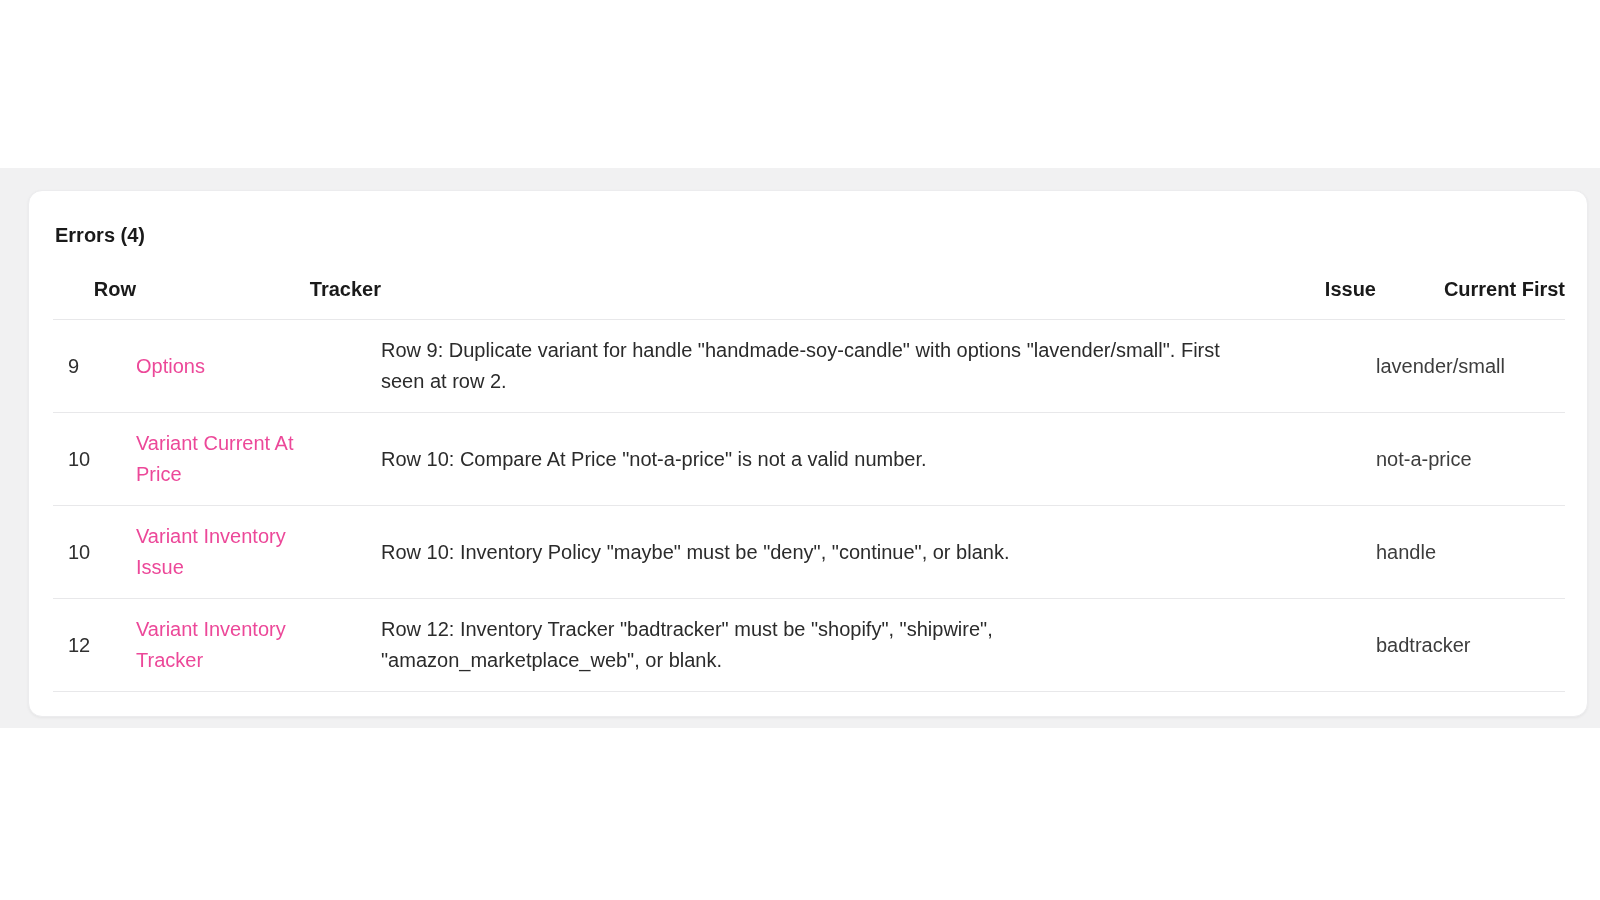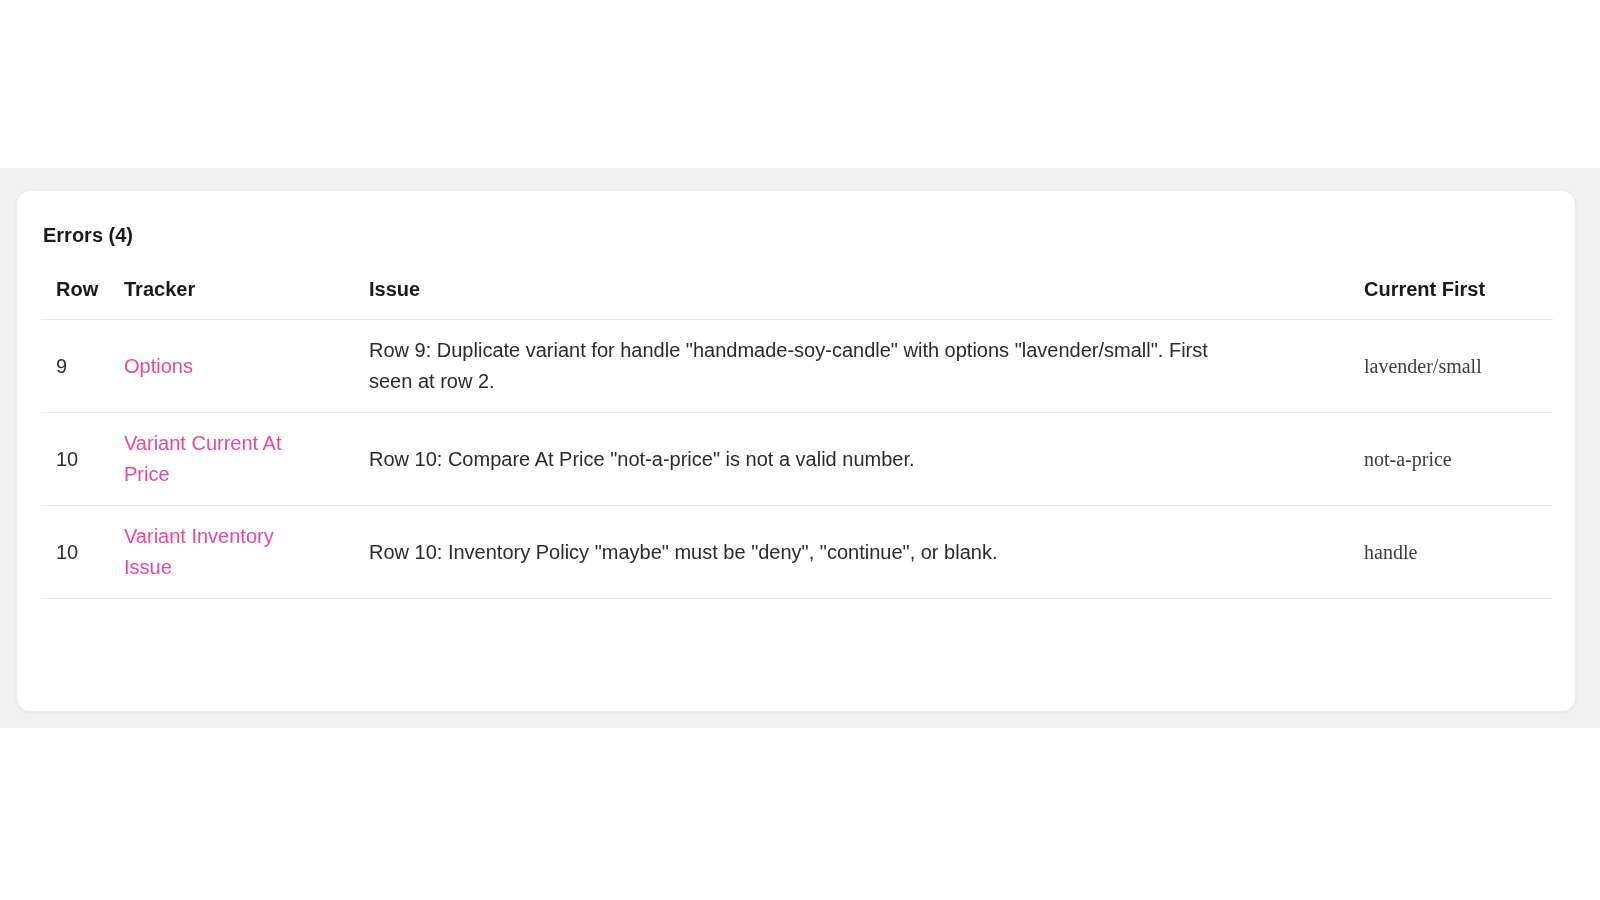--- a/index.html
+++ b/index.html
@@ -11,21 +11,21 @@
     overflow: hidden;
   }
   .band {
     position: absolute;
     left: 0; top: 168px;
     width: 1600px; height: 560px;
     background: #f1f1f2;
   }
   .card {
     position: absolute;
-    left: 16px; top: 190px;
+    left: 28px; top: 190px;
     width: 1560px;
     min-height: 522px;
     background: #ffffff;
     border: 1px solid #ececee;
     border-radius: 14px;
     box-shadow: 0 1px 3px rgba(0,0,0,0.05);
     padding: 32px 24px 24px 24px;
   }
   .card-title {
     font-size: 20px;
@@ -38,21 +38,21 @@
     width: 100%;
     table-layout: fixed;
     border-collapse: collapse;
   }
   col.c-row     { width: 83px;  }
   col.c-column  { width: 245px; }
   col.c-issue   { width: 995px; }
   col.c-current { width: 189px; }
 
   thead th {
-    text-align: left;
+    text-align: right;
     font-size: 20px;
     line-height: 28px;
     font-weight: 700;
     color: #1a1a1a;
     padding: 0 0 16px 0;
     border-bottom: 1px solid #e8e8ea;
   }
   thead th.h-row { padding-left: 15px; }
 
   tbody td {
@@ -61,21 +61,21 @@
     line-height: 31px;
     color: #2b2b2b;
     padding: 15px 0;
     border-bottom: 1px solid #e8e8ea;
   }
   td.cell-row { padding-left: 15px; color: #303030; }
   td.cell-column { padding-right: 50px; color: #ec4899; }
   td.cell-issue { padding-right: 30px; }
   .issue-line { white-space: nowrap; }
   td.cell-current {
-    font-family: Liberation Serif, serif;
+    font-family: Liberation Sans, sans-serif;
     font-size: 20px;
     color: #3d3d3d;
     letter-spacing: 0;
   }
 </style>
 </head>
 <body>
 
 <div class="band"></div>
 
@@ -120,16 +120,25 @@
 
       <tr>
         <td class="cell-row">10</td>
         <td class="cell-column">Variant Inventory Issue</td>
         <td class="cell-issue">
           <div class="issue-line">Row 10: Inventory Policy "maybe" must be "deny", "continue", or blank.</div>
         </td>
         <td class="cell-current">handle</td>
       </tr>
 
+      <tr>
+        <td class="cell-row">12</td>
+        <td class="cell-column">Variant Inventory Tracker</td>
+        <td class="cell-issue">
+          <div class="issue-line">Row 12: Inventory Tracker "badtracker" must be "shopify", "shipwire",</div>
+          <div class="issue-line">"amazon_marketplace_web", or blank.</div>
+        </td>
+        <td class="cell-current">badtracker</td>
+      </tr>
 
     </tbody>
   </table>
 </div>
 
 </body></html>

